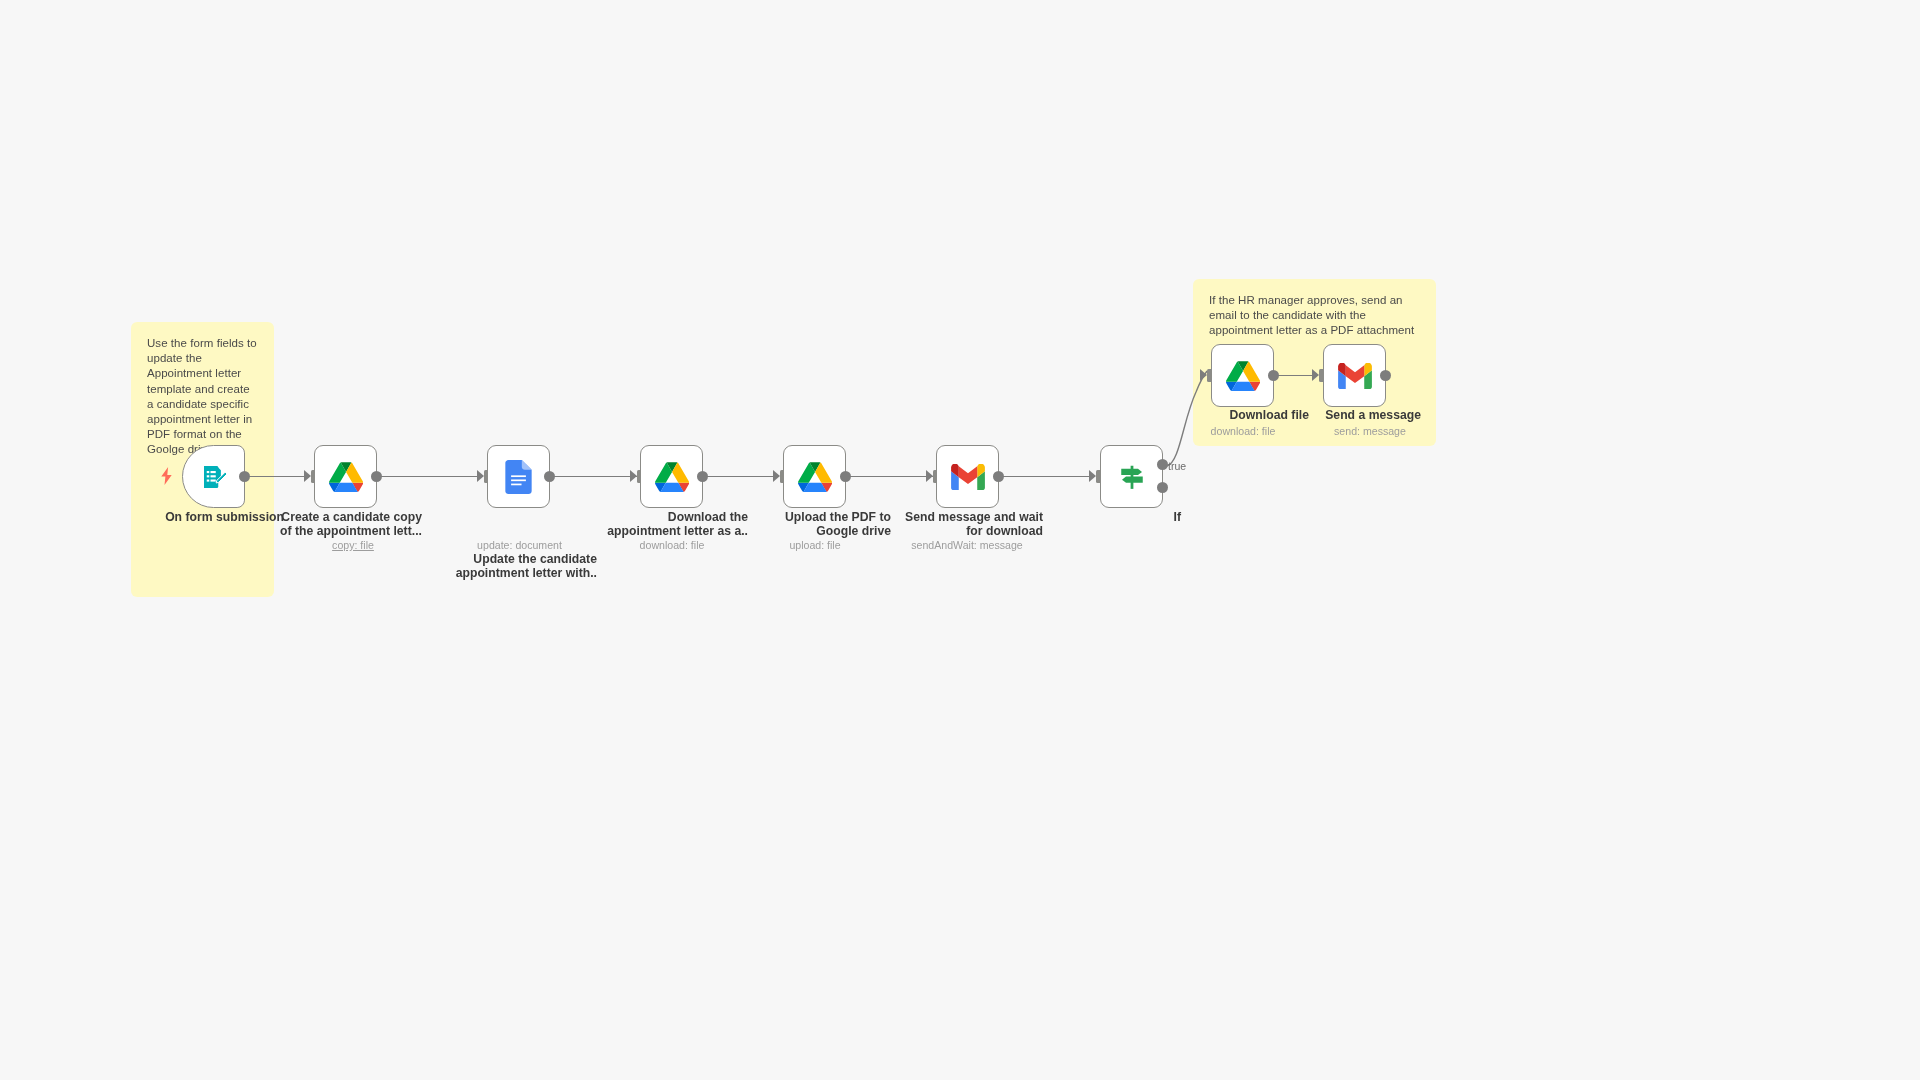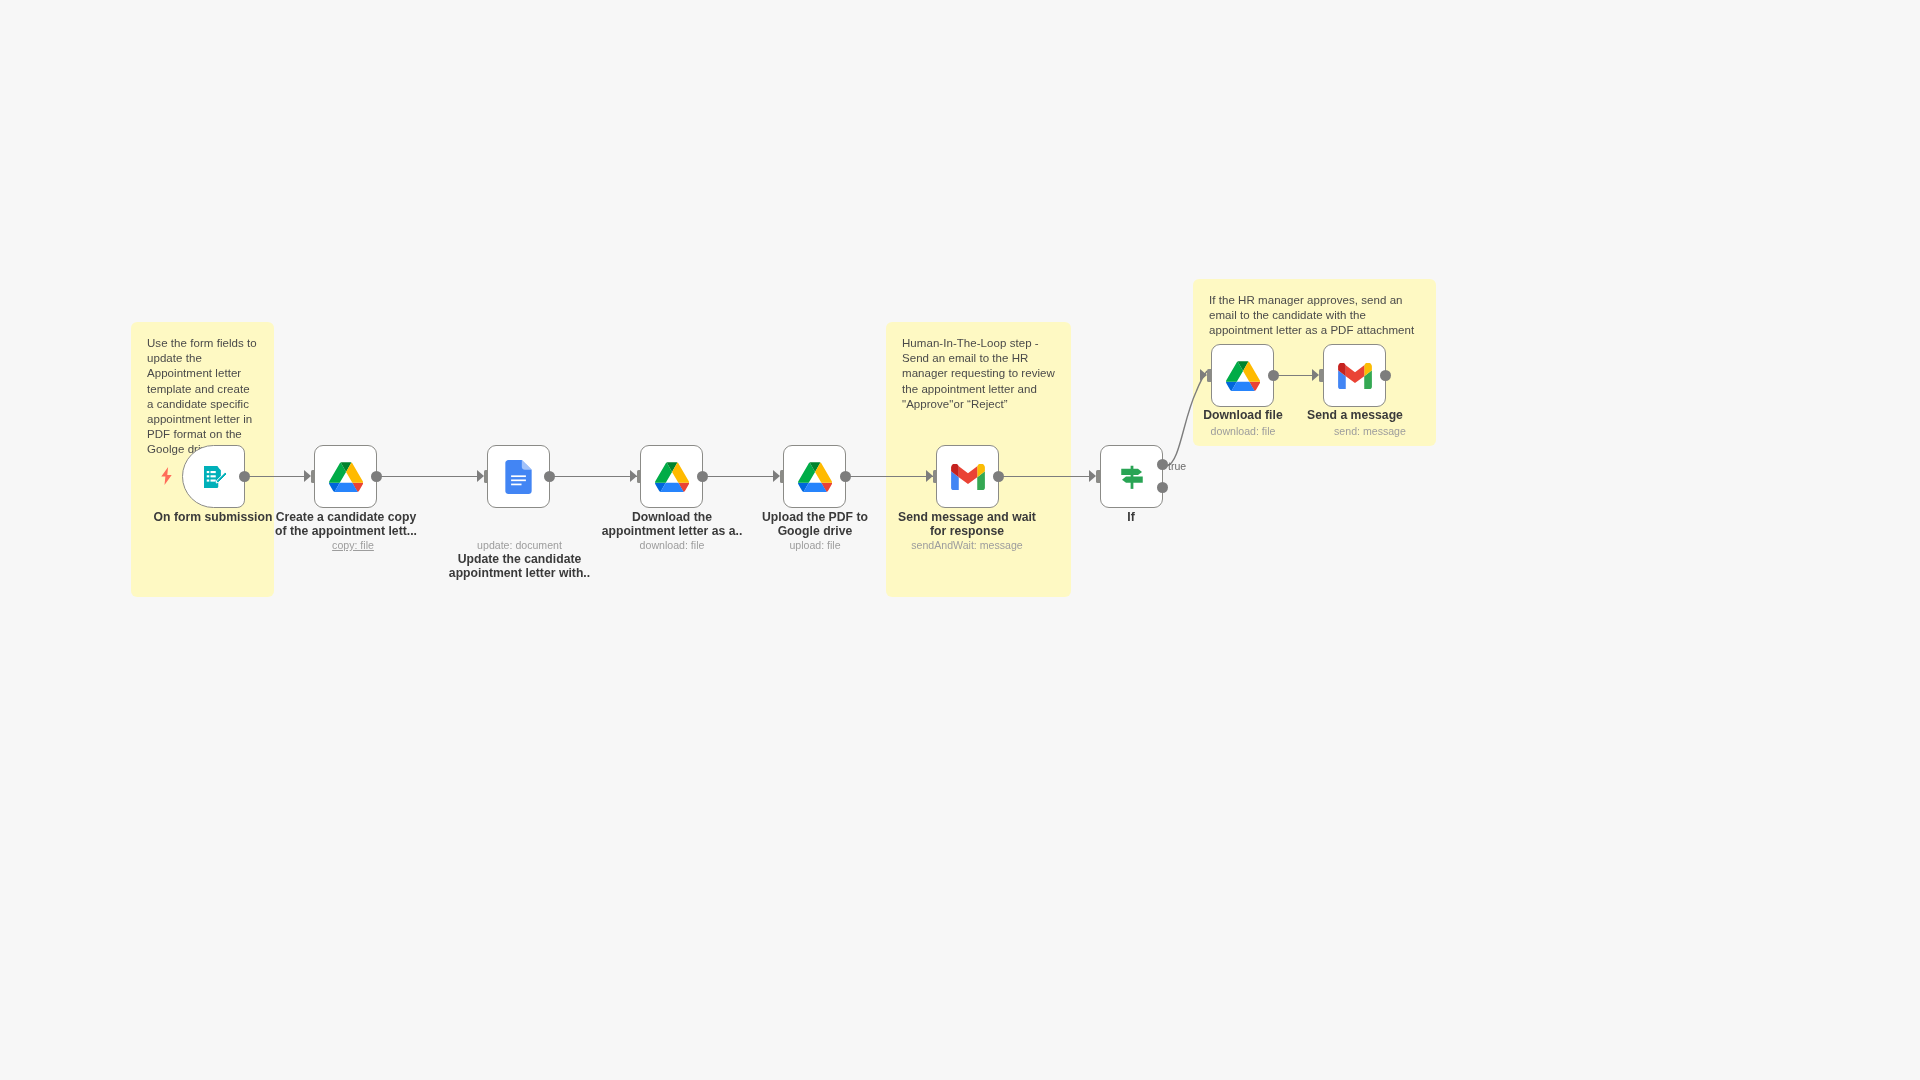--- a/index.html
+++ b/index.html
@@ -48,21 +48,21 @@
     align-items: center;
     justify-content: center;
   }
   .node.trigger {
     border-radius: 36px 9px 9px 36px;
   }
   .node svg { display: block; }
 
   .node-label {
     position: absolute;
-    text-align: center;
+    text-align: right;
     font-size: 12.2px;
     font-weight: bold;
     color: #3a3a3a;
     line-height: 13.6px;
     letter-spacing: 0.02px;
   }
   .node-sub {
     position: absolute;
     text-align: center;
     font-size: 10.6px;
@@ -121,23 +121,20 @@
 </head>
 <body>
 
 <div id="canvas">
 
   <div class="sticky" style="left:131px; top:322px; width:143px; height:275px;">
     <div class="sticky-text">Use the form fields to update the Appointment letter template and create a candidate specific appointment letter in PDF format on the Goolge drive</div>
   </div>
 
 
-  <div class="sticky" style="left:886px; top:322px; width:185px; height:275px;">
-    <div class="sticky-text">Human-In-The-Loop step - Send an email to the HR manager requesting to review the appointment letter and "Approve"or “Reject”</div>
-  </div>
 
   <div class="sticky" style="left:1193px; top:279px; width:243px; height:167px;">
     <div class="sticky-text">If the HR manager approves, send an email to the candidate with the appointment letter as a PDF attachment</div>
   </div>
 
   <svg class="edge-layer">
     <path d="M1167,466 C1180,462 1183,420 1196,392 C1200,382 1204,375 1207,371" fill="none" stroke="#7d7d7d" stroke-width="1.4"></path>
   </svg>
 
   <div class="conn-line" style="left:248px; top:476px; width:58px;"></div>
@@ -242,21 +239,21 @@
     <svg width="34" height="26" viewBox="0 0 52 40">
       <path d="M3.6 40h8.2V20.2L0 11v25.4C0 38.4 1.6 40 3.6 40z" fill="#4285f4"></path>
       <path d="M40.2 40h8.2c2 0 3.6-1.6 3.6-3.6V11l-11.8 9.2z" fill="#34a853"></path>
       <path d="M40.2 3.6v16.6L52 11V5.5c0-5.1-5.8-8-9.9-4.9z" fill="#fbbc04"></path>
       <path d="M11.8 20.2V3.6L26 14.3 40.2 3.6v16.6L26 30.9z" fill="#ea4335"></path>
       <path d="M0 5.5V11l11.8 9.2V3.6L9.9.6C5.8-2.5 0 .4 0 5.5z" fill="#c5221f"></path>
     </svg>
   </div>
   <div class="out-dot" style="left:993px; top:471px;"></div>
   <div class="node-label" style="left:891px; top:511px; width:152px; white-space:pre-line;">Send message and wait
-for response</div>
+for download</div>
   <div class="node-sub" style="left:891px; top:539px; width:152px;">sendAndWait: message</div>
 
   <div class="in-tri" style="left:1089px; top:470px;"></div>
   <div class="in-block" style="left:1096px; top:470px;"></div>
   <div class="node" style="left:1100px; top:445px;">
     <svg width="30" height="30" viewBox="0 0 24 24">
       <rect x="10.9" y="3" width="2.2" height="18.5" fill="#29a454"></rect>
       <path d="M3.4 5.4h13.4l3.2 2.5-3.2 2.5H3.4z" fill="#29a454"></path>
       <path d="M20.6 11.6H7.2L4 14.1l3.2 2.5h13.4z" fill="#29a454"></path>
     </svg>

